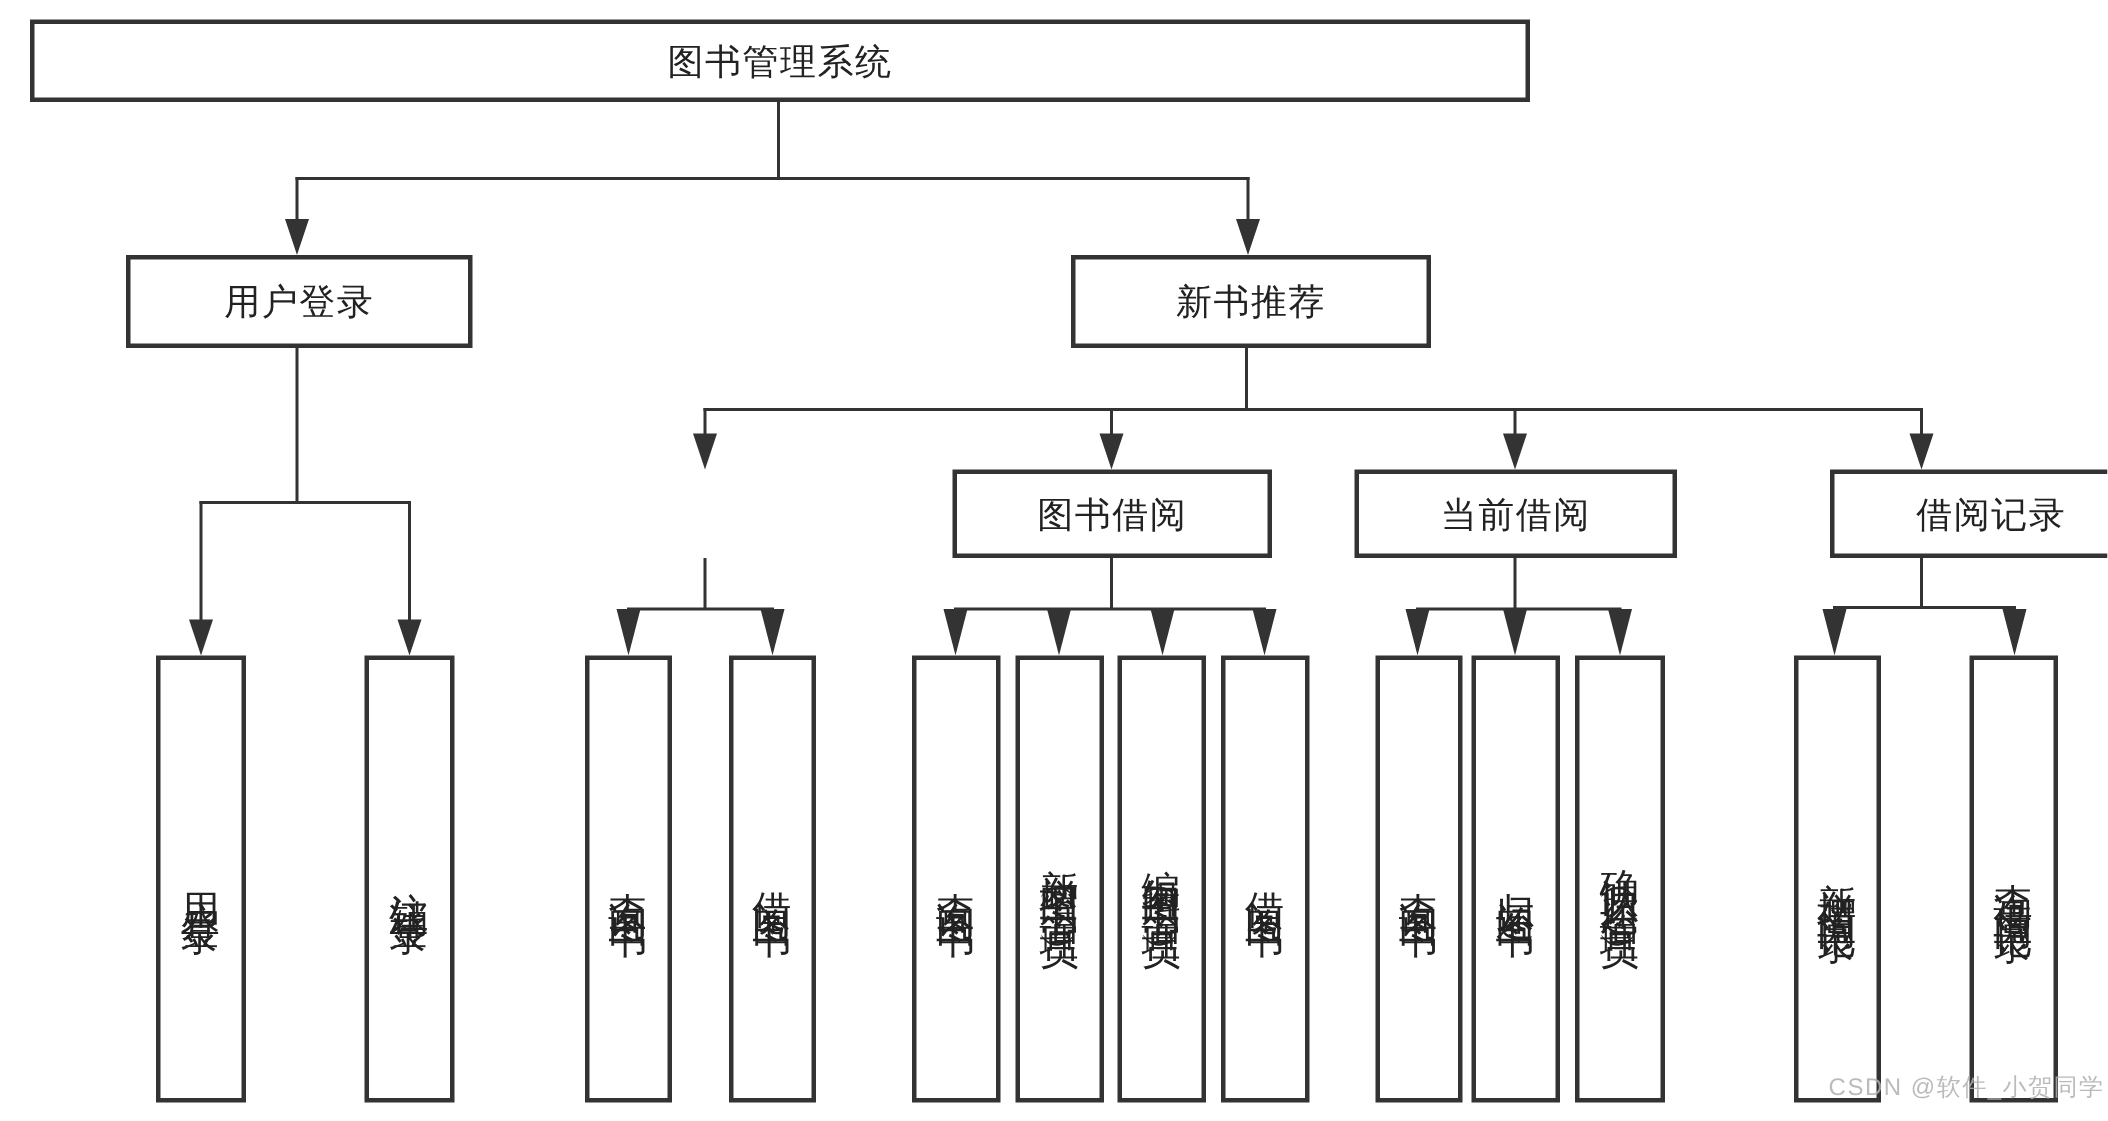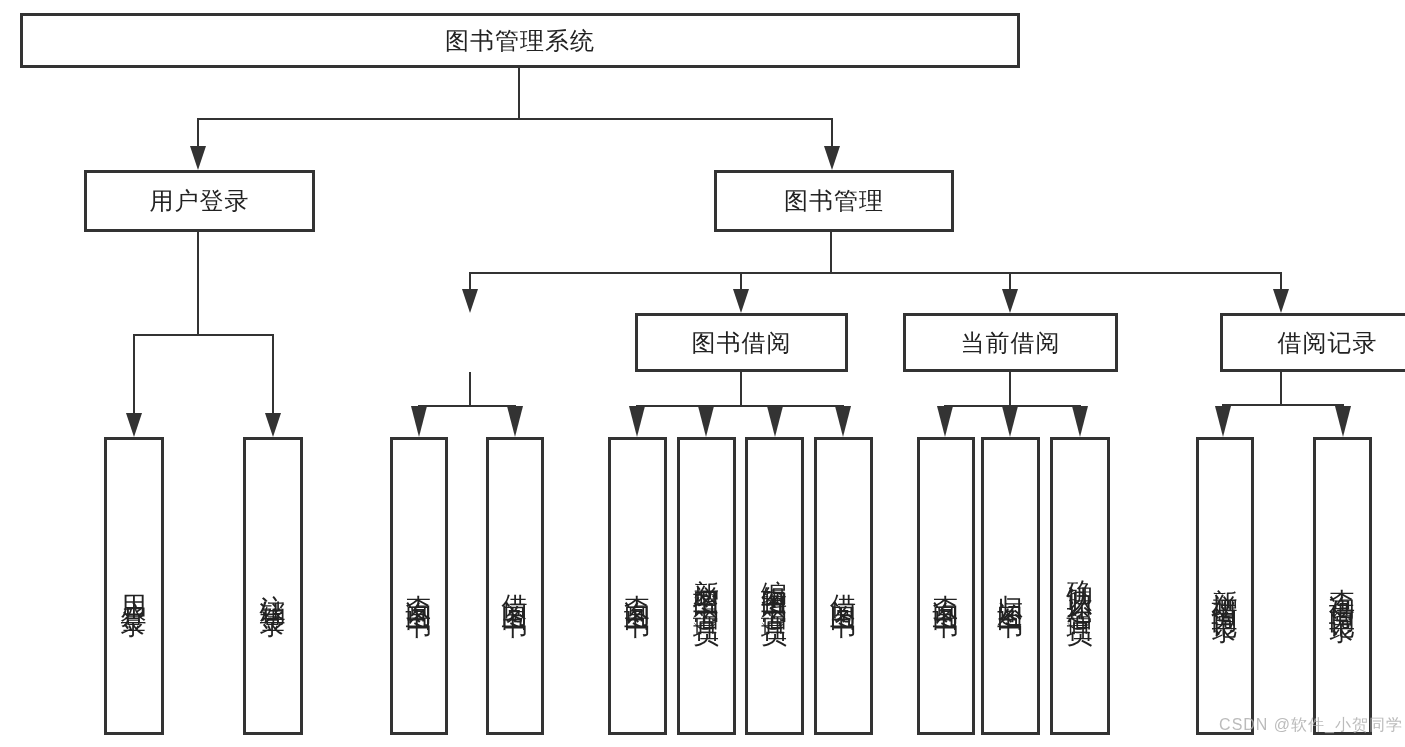--- a/index.html
+++ b/index.html
@@ -72,21 +72,21 @@
   <div class="hline" style="left:197px; top:118px; width:636px;"></div>
   <div class="stub" style="left:197px; top:118px; height:30px;"></div>
   <div class="tri" style="left:190px; top:146px;"></div>
   <div class="stub" style="left:831px; top:118px; height:30px;"></div>
   <div class="tri" style="left:824px; top:146px;"></div>
 
   <div class="box" style="left:84px; top:170px; width:231px; height:62px;">
     <span class="hlabel">用户登录</span>
   </div>
   <div class="box" style="left:714px; top:170px; width:240px; height:62px;">
-    <span class="hlabel">图书管理</span>
+    <span class="hlabel">新书推荐</span>
   </div>
 
   <div class="vline" style="left:197px; top:232px; height:104px;"></div>
   <div class="hline" style="left:133px; top:334px; width:141px;"></div>
   <div class="stub" style="left:133px; top:334px; height:81px;"></div>
   <div class="tri" style="left:126px; top:413px;"></div>
   <div class="stub" style="left:272px; top:334px; height:81px;"></div>
   <div class="tri" style="left:265px; top:413px;"></div>
 
   <div class="vline" style="left:830px; top:232px; height:41px;"></div>

